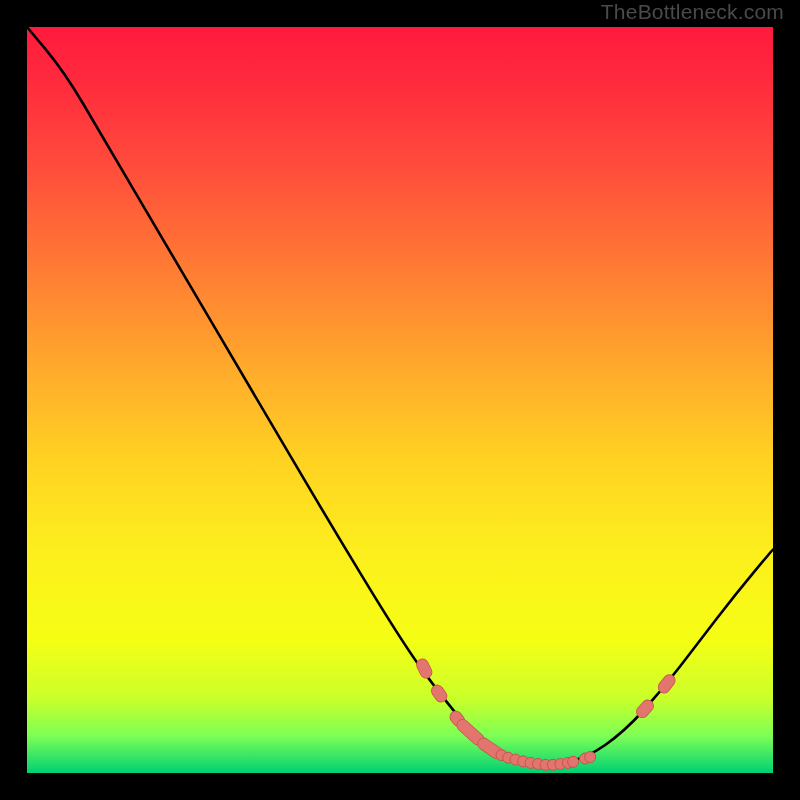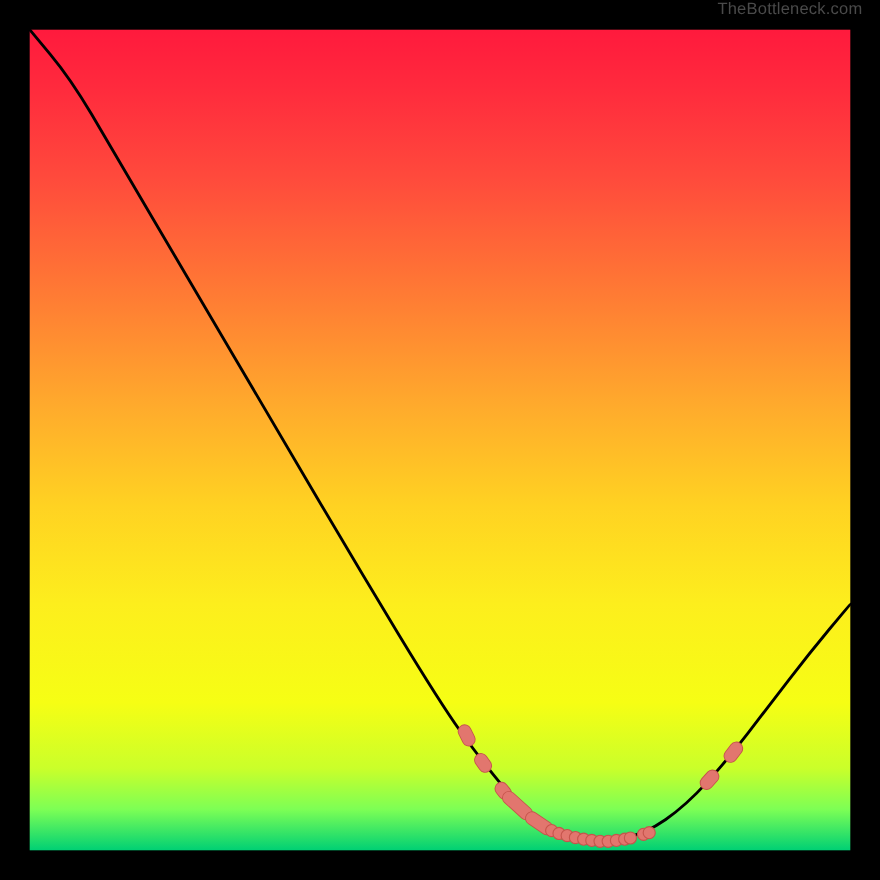--- a/index.html
+++ b/index.html
@@ -38,21 +38,21 @@
       #caff2a 90%,
       #7dff55 95%,
       #00d074 100%
     );
   }
   .watermark {
     position: absolute;
     top: 0px;
     right: 16px;
     color: #4a4a4a;
-    font-size: 15px;
+    font-size: 21px;
     font-weight: 500;
     letter-spacing: 0.2px;
     z-index: 20;
   }
   svg.curve {
     position: absolute;
     left: 0; top: 0;
     width: 746px;
     height: 746px;
     overflow: visible;

